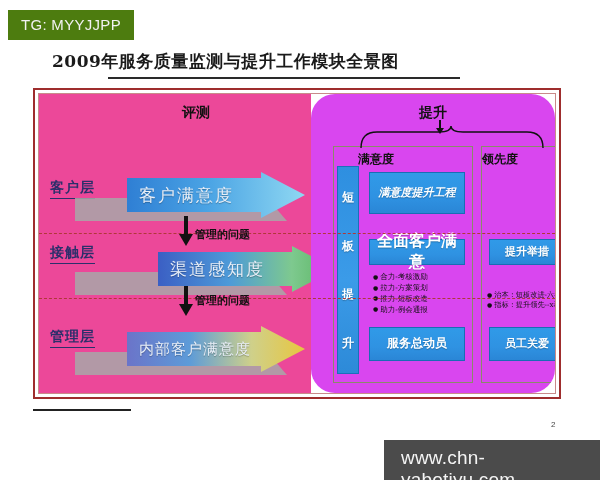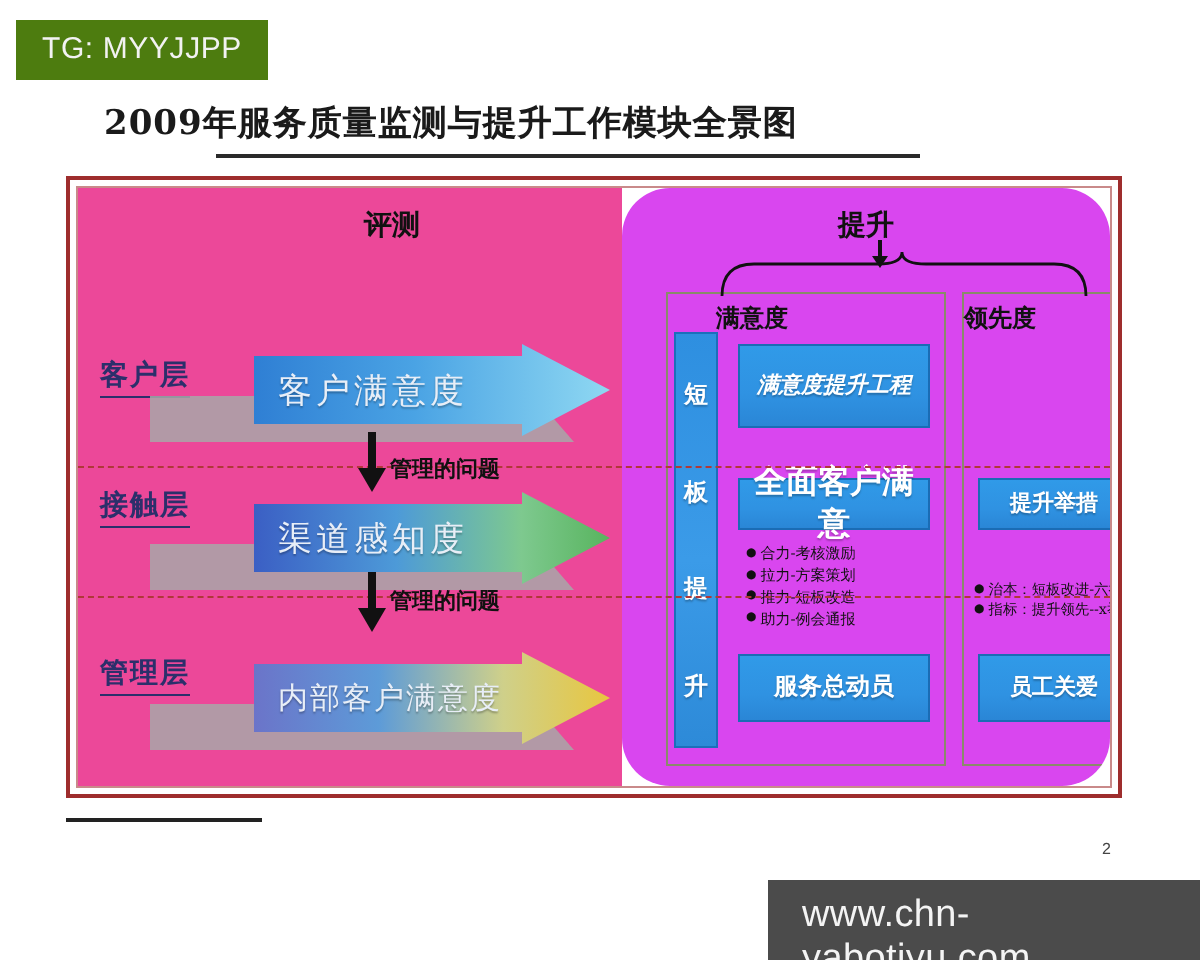--- a/index.html
+++ b/index.html
@@ -81,21 +81,21 @@
   .layer-label.l3{top:234px;}
 
   
   .shadow-poly{position:absolute;left:0;top:0;width:272px;height:301px;pointer-events:none;z-index:1;}
 
   
   .arrow{
     position:absolute;left:88px;width:178px;height:46px;z-index:3;
   }
   .arrow.a1{top:78px;}
-  .arrow.a2{top:152px;}
+  .arrow.a2{top:152px;margin-left:31px;}
   .arrow.a3{top:232px;}
   .arrow svg{display:block;width:100%;height:100%;}
   .arrow-text{
     position:absolute;left:12px;top:0;height:46px;
     display:flex;align-items:center;
     font-family:"DejaVu Serif","Liberation Serif",serif;
     font-size:17px;font-weight:400;color:#e8eef7;
     letter-spacing:2px;
     text-shadow:0 1px 1px rgba(0,0,0,.28);
     z-index:4;white-space:nowrap;text-align:right;

